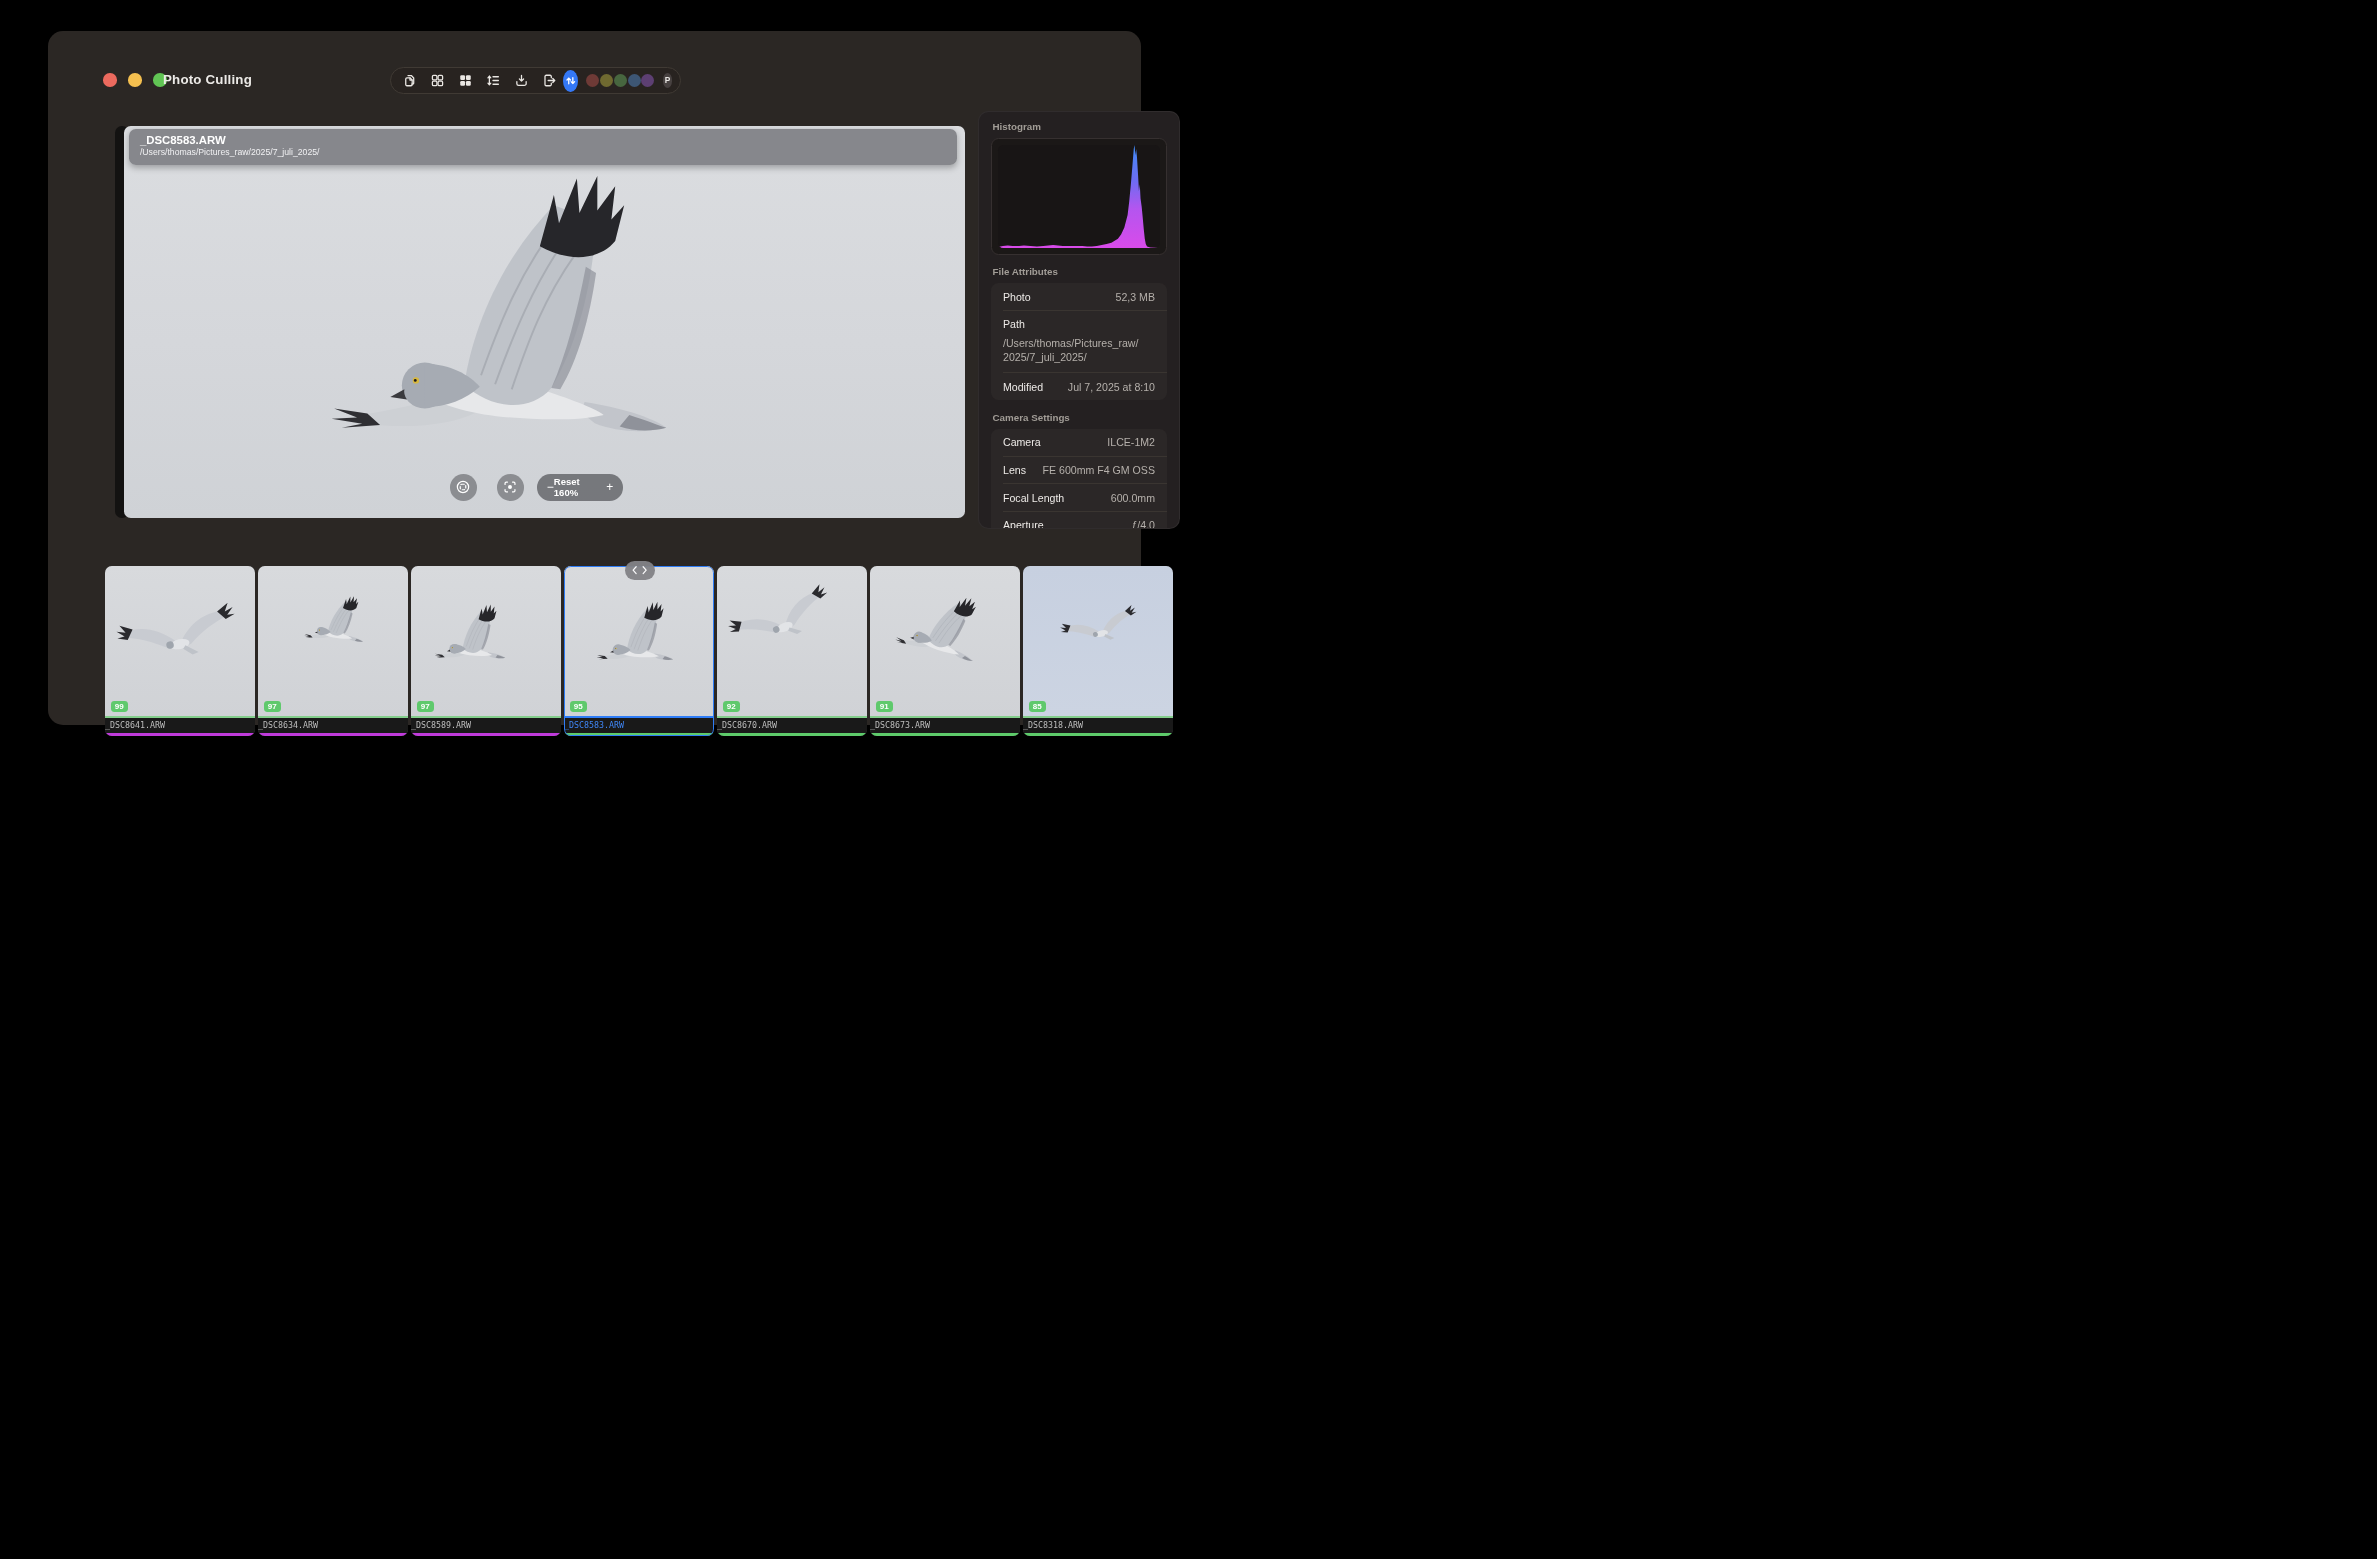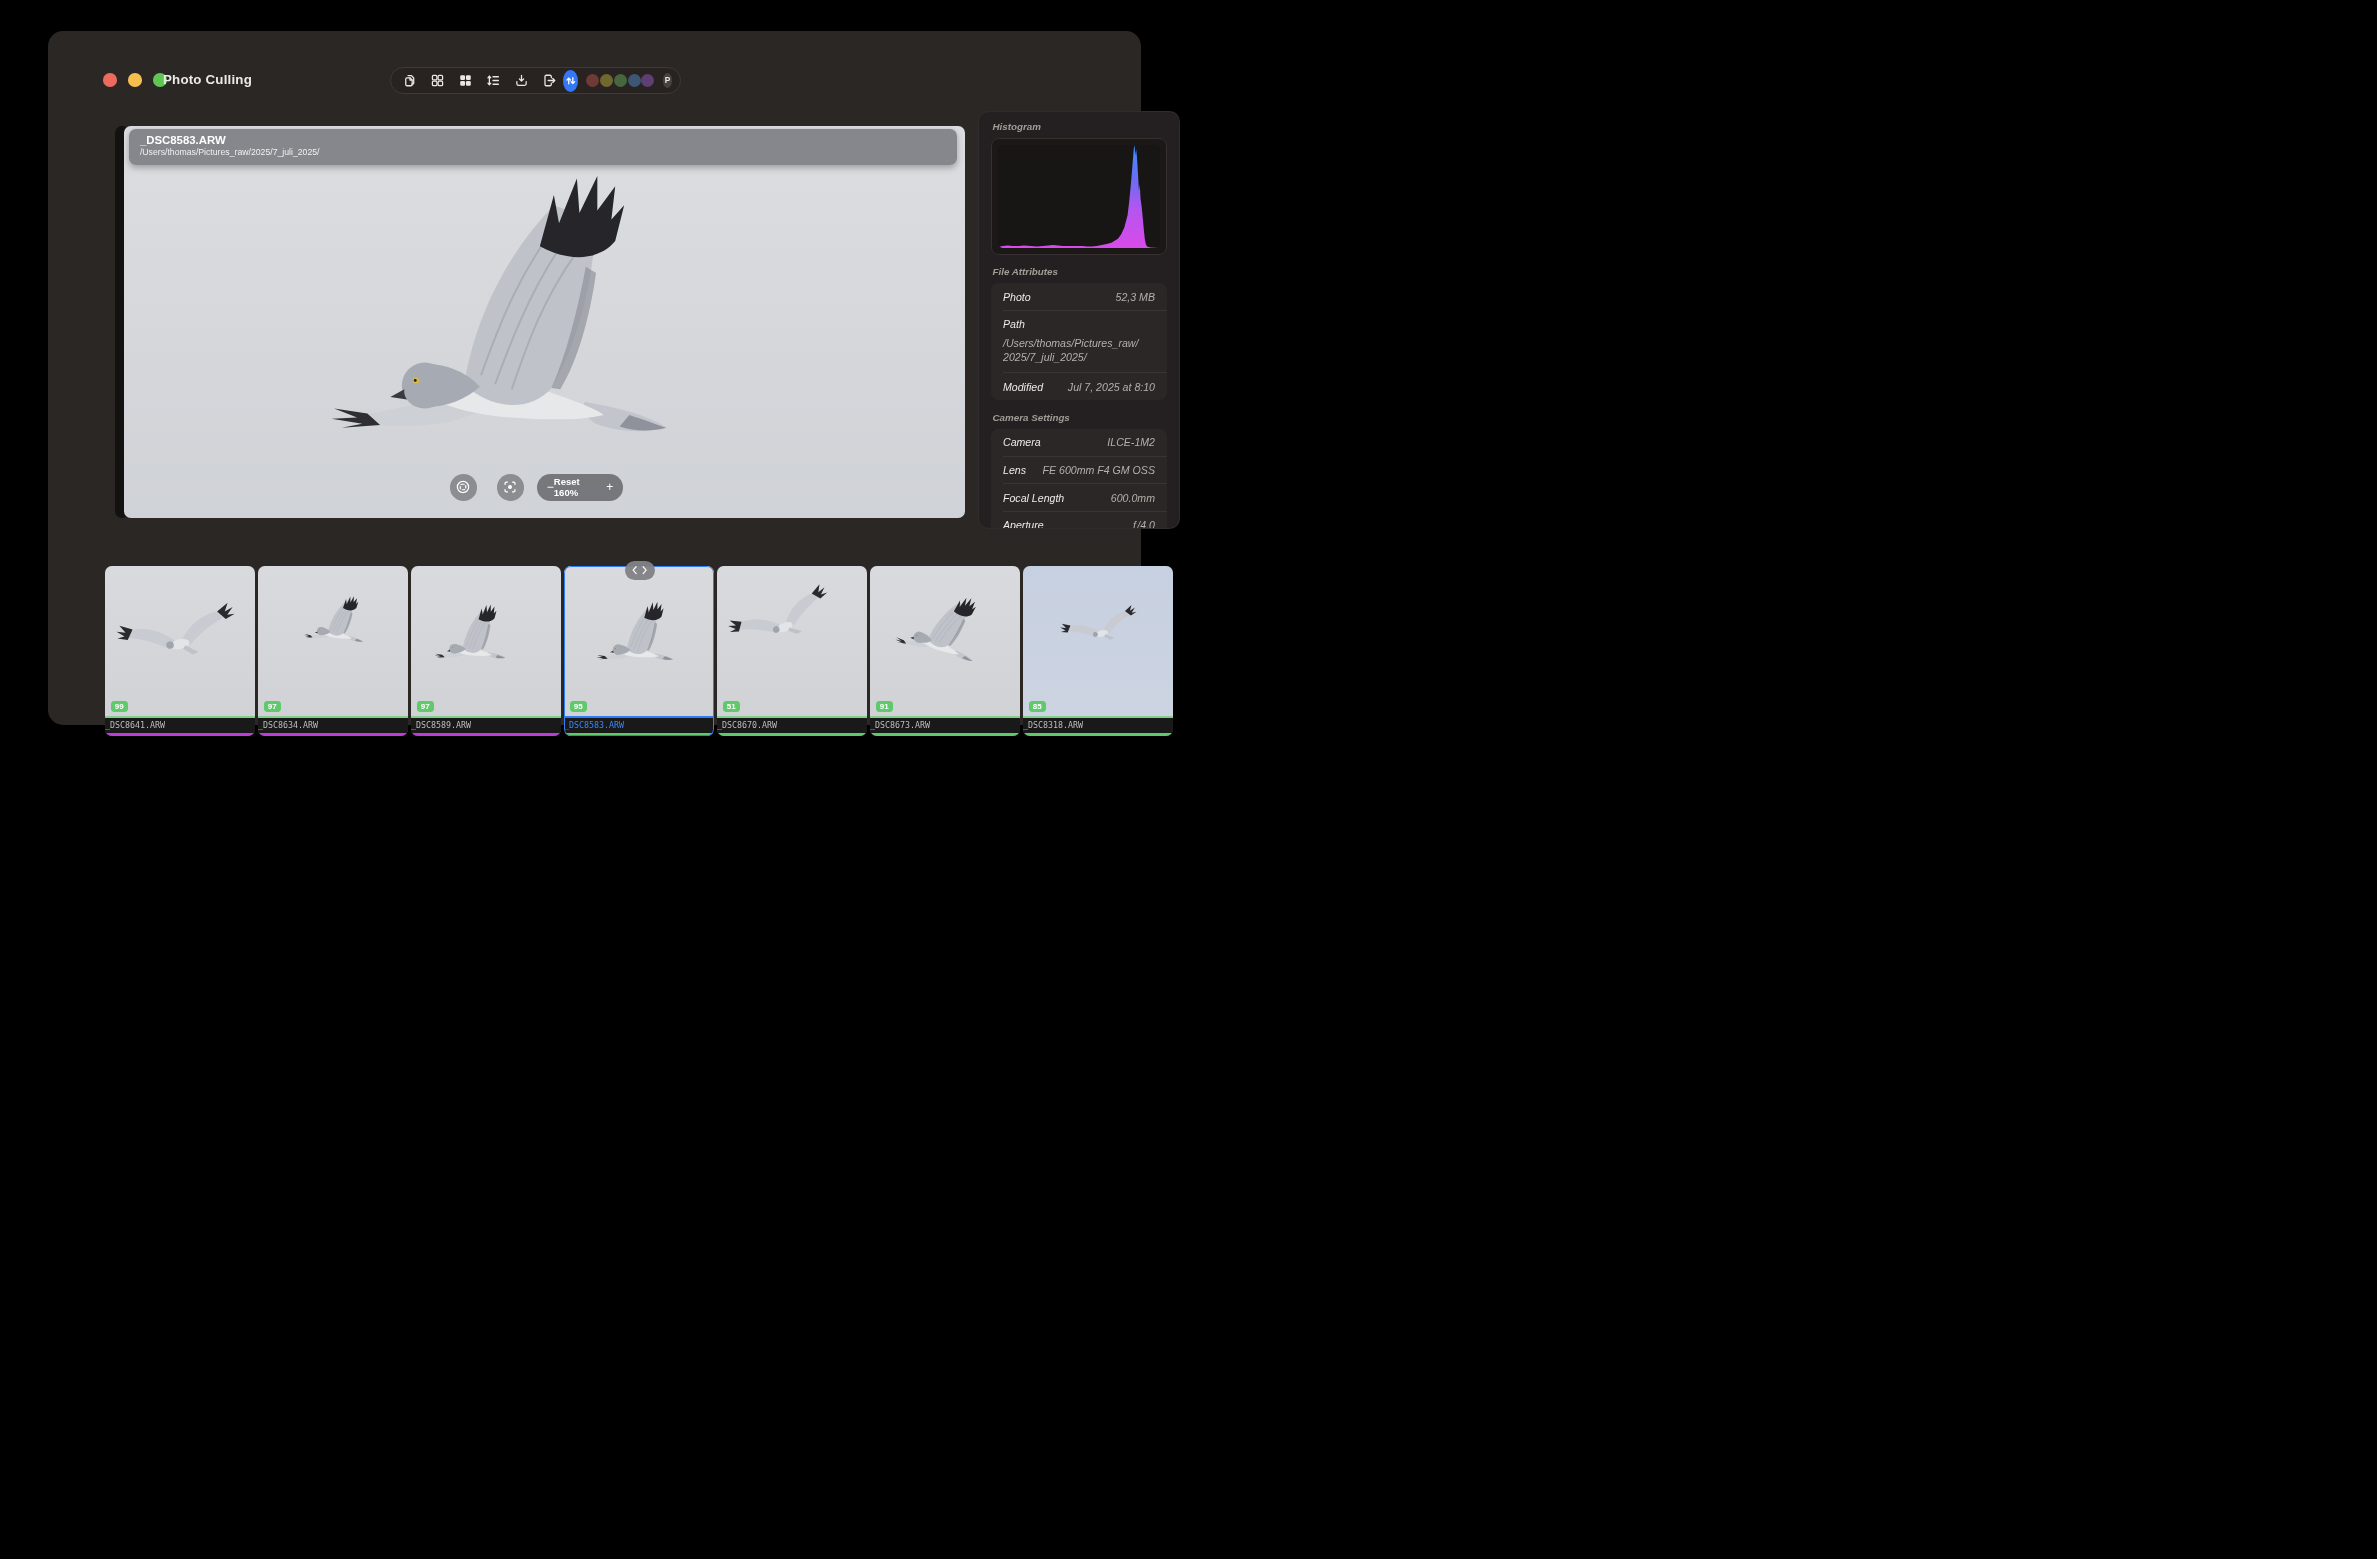--- a/index.html
+++ b/index.html
@@ -33,21 +33,21 @@
 
   .zoom-controls { position:absolute; left:0; top:348px; width:100%; height:26.5px; pointer-events:none; }
   .zc-btn { position:absolute; width:26.5px; height:26.5px; border-radius:50%; background:rgba(116,117,122,.75); display:flex; align-items:center; justify-content:center; pointer-events:auto; }
   .zc-btn svg { width:16px; height:16px; stroke:#fff; stroke-width:1.6; fill:none; stroke-linecap:round; }
   .zc-crop { left:326px; } .zc-center { left:373px; }
   .zoom-pill { position:absolute; left:413px; width:86px; height:26.5px; border-radius:13.3px; background:rgba(102,103,108,.85); display:flex; align-items:center; justify-content:space-between; padding:0 9.8px; pointer-events:auto; }
   .zp-sign { color:#fff; font-size:12px; font-weight:500; line-height:1; }
   .zp-label { color:#fff; font-size:9.5px; font-weight:700; }
 
   
-  .panel { position:absolute; left:930px; top:80px; width:202px; height:418px; border-radius:10.6px; background:#242021; border:0.8px solid rgba(255,255,255,.055); overflow:hidden; padding:0 12px;font-style:italic; }
+  .panel { position:absolute; left:930px; top:80px; width:202px; height:418px; border-radius:10.6px; background:#242021; border:0.8px solid rgba(255,255,255,.055); overflow:hidden; padding:0 12px; }
   .panel h3 { margin:9px 1.5px 6px; font-size:9.8px; font-weight:700; color:#A19C96; }
   .panel h3.mt { margin-top:11.4px; }
   .hist-outer { height:117px; background:#1B1817; border:0.8px solid #363030; border-radius:7.6px; padding:6px; }
   .hist-inner { height:100%; background:#181515; border-radius:5.3px; overflow:hidden; }
   .hist-inner svg { width:100%; height:100%; display:block; }
   .card { background:#2B2727; border-radius:7.6px; }
   .row { display:flex; justify-content:space-between; align-items:center; padding:6.8px 12px; font-size:10.6px; min-height:27px; }
   .row .lab { color:#EDEAE7; }
   .row .val { color:#B5B0AB; }
   .divider { height:0.8px; background:#3A3531; margin-left:12px; }
@@ -333,21 +333,21 @@
       <div class="bar" style="background: rgb(94, 203, 107);"></div>
     </div>
 
     <div class="thumb t5">
       <div class="thumb-img">
         <div class="bird-wrap">
             <svg viewBox="0 0 420 260">
               <use href="#bird-spread"></use>
             </svg>
           </div>
-        <span class="badge" style="background: rgb(95, 201, 108);">51</span>
+        <span class="badge" style="background: rgb(95, 201, 108);">92</span>
       </div>
       <div class="strip"></div>
       <div class="caption">_DSC8670.ARW</div>
       <div class="bar" style="background: rgb(94, 203, 107);"></div>
     </div>
 
     <div class="thumb t6">
       <div class="thumb-img">
         <div class="bird-wrap">
             <svg viewBox="0 0 540 440">

